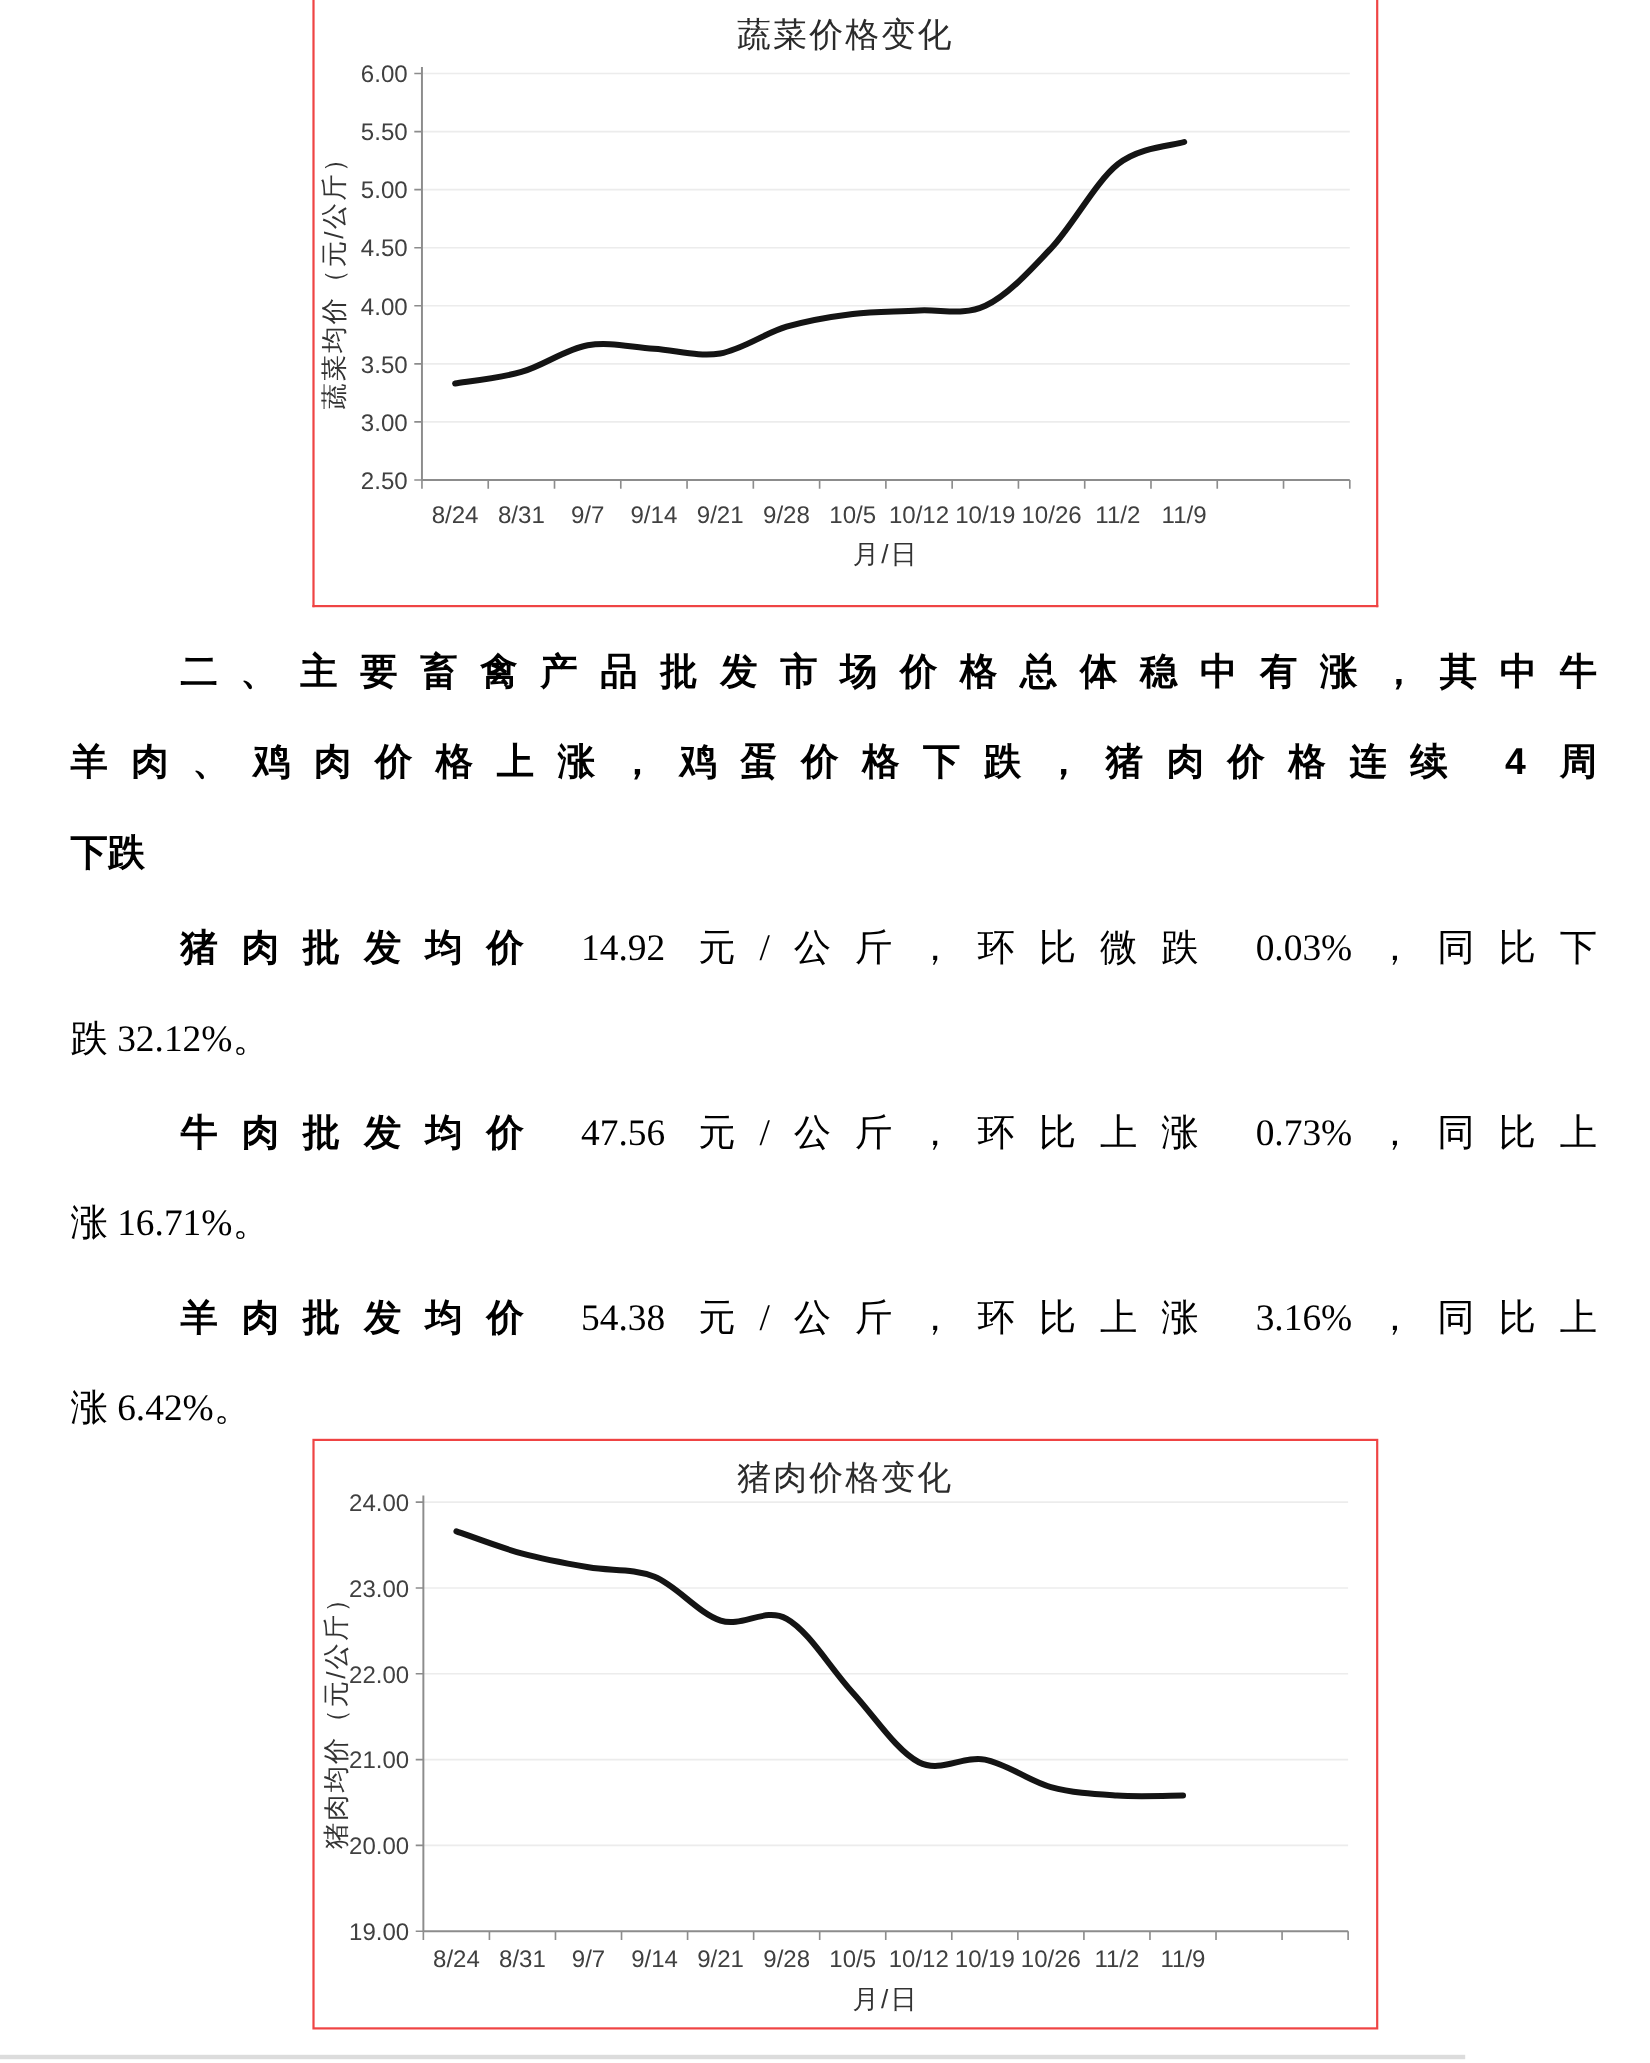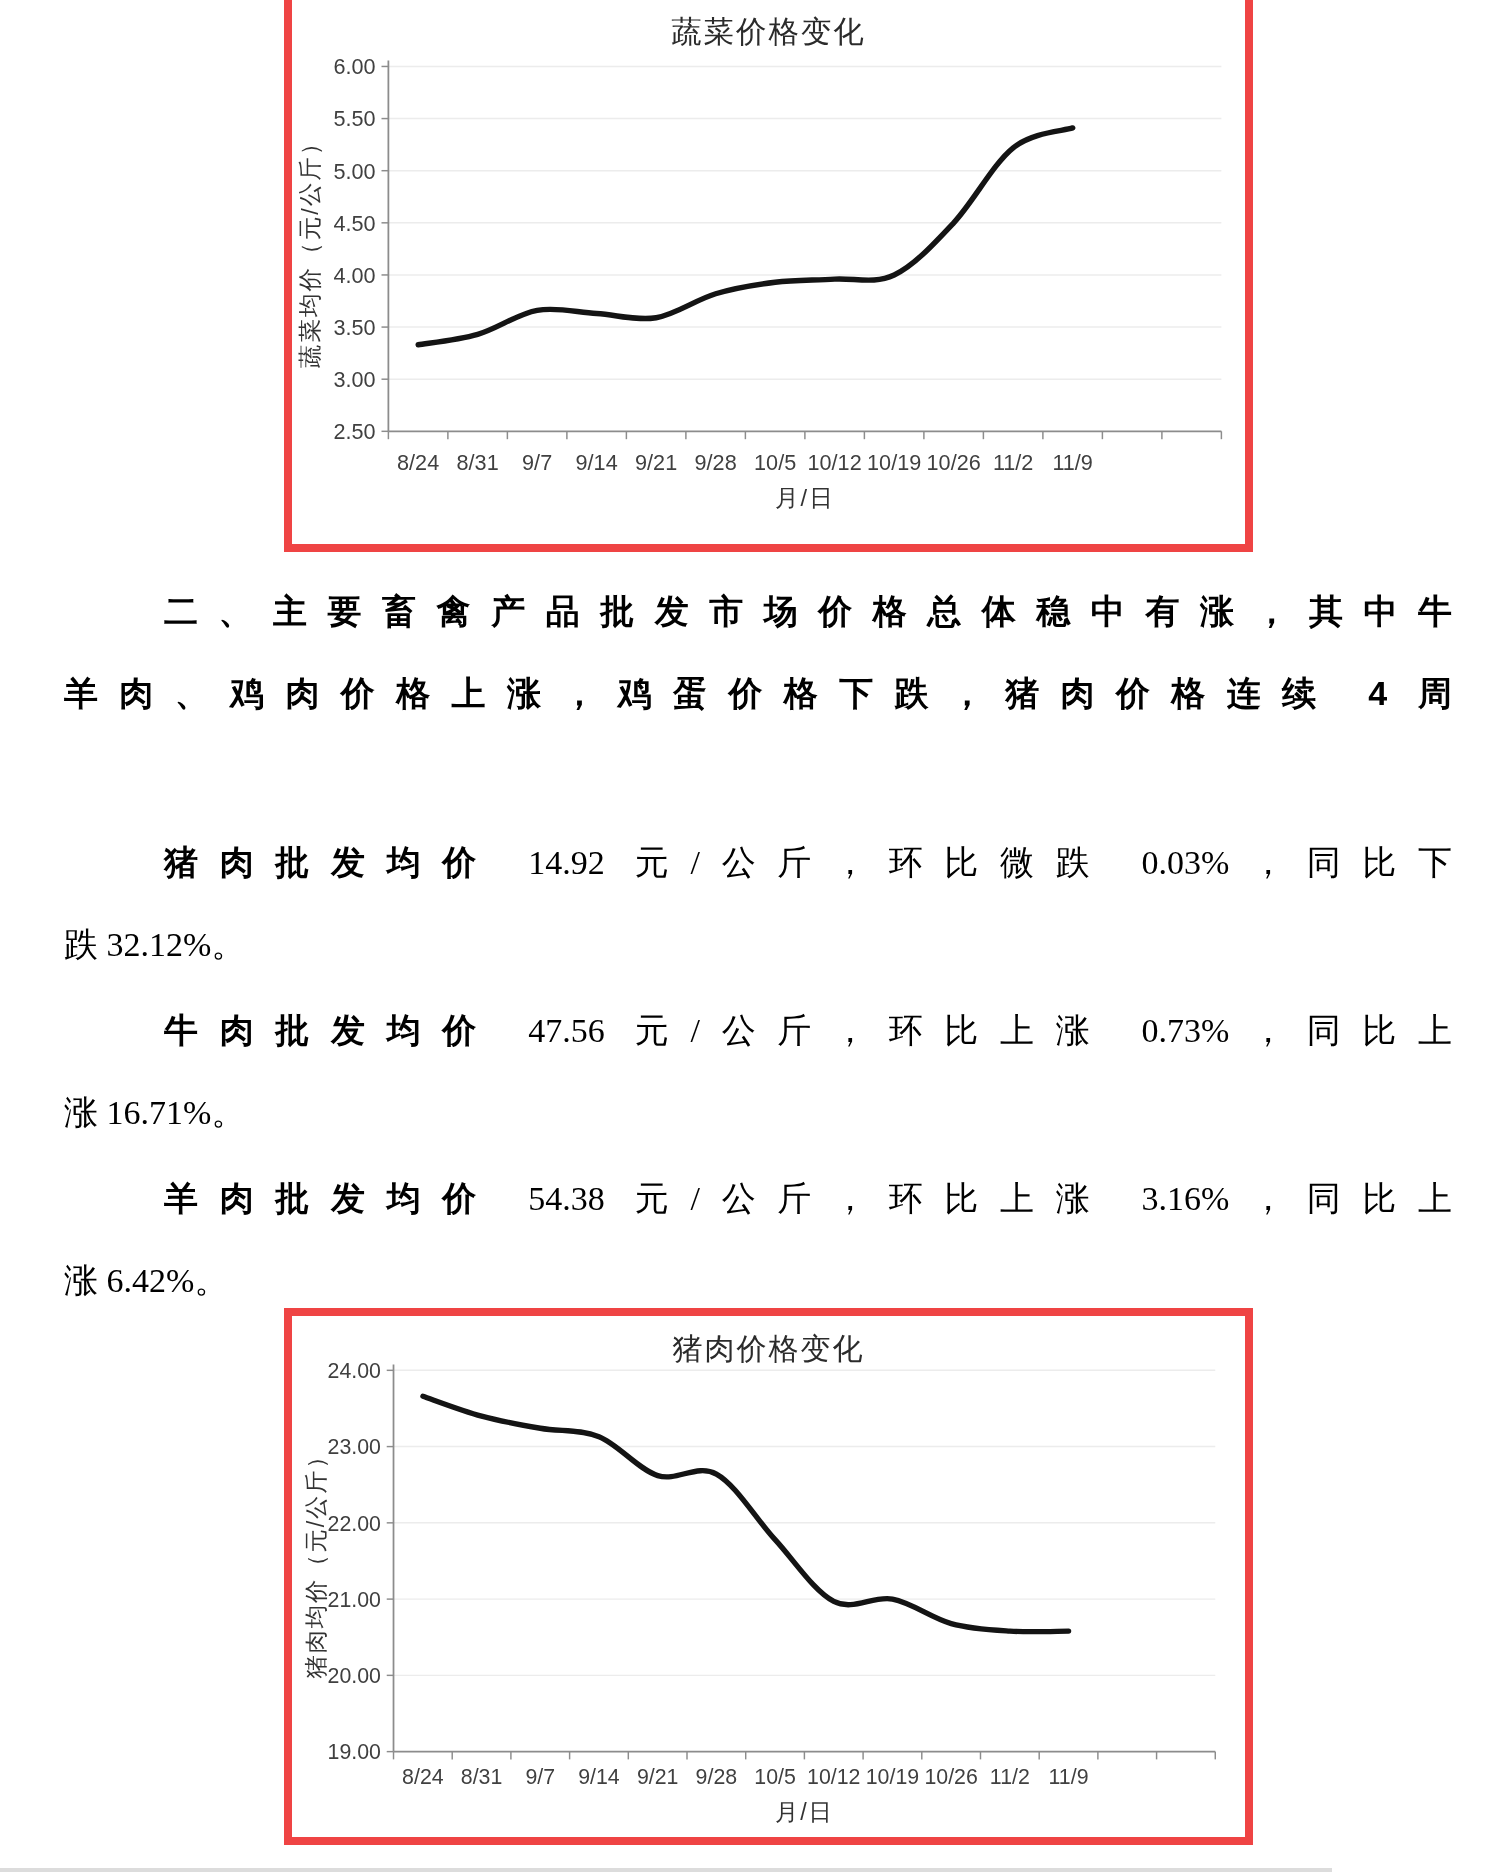--- a/index.html
+++ b/index.html
@@ -2,21 +2,21 @@
 <html><head>
 <meta charset="utf-8">
 <style>
   html,body{margin:0;padding:0;}
   body{
     width:1500px;height:1875px;position:relative;background:#ffffff;
     overflow:hidden;font-family:"Liberation Serif",serif;color:#000;
   }
   .chart-box{
     position:absolute;left:284px;width:969px;background:#fff;
-    border:8px solid #ef4444;box-sizing:border-box;
+    border:2px solid #ef4444;box-sizing:border-box;
   }
   #veg-box{top:0;height:552px;border-top:none;}
   #pork-box{top:1308px;height:537px;}
   .chart-box svg{display:block;width:100%;height:100%;}
   .tick{font-family:"Liberation Sans",sans-serif;font-size:22px;fill:#404040;}
   .ctitle{font-family:"Liberation Sans",sans-serif;font-size:31px;fill:#2b2b2b;letter-spacing:2px;}
   .alabel{font-family:"Liberation Sans",sans-serif;font-size:24px;fill:#333333;letter-spacing:2px;}
   .textcol{position:absolute;left:64px;width:1388px;}
   .docline{
     font-size:34px;line-height:82px;white-space:nowrap;
@@ -100,20 +100,21 @@
       <path d="M 128.3 350.0 C 138.3 348.3, 168.6 345.2, 188.8 339.4 C 208.9 333.6, 229.1 318.6, 249.3 315.0 C 269.4 311.5, 289.6 317.0, 309.8 318.2 C 329.9 319.5, 350.1 325.8, 370.3 322.5 C 390.4 319.1, 410.6 304.1, 430.8 298.1 C 450.9 292.1, 471.1 288.9, 491.3 286.4 C 511.4 283.9, 531.6 284.5, 551.8 283.2 C 571.9 282.0, 592.1 288.5, 612.3 279.0 C 632.4 269.5, 652.6 247.6, 672.8 226.0 C 692.9 204.4, 713.1 165.8, 733.3 149.7 C 753.4 133.6, 783.7 132.9, 793.8 129.5" fill="none" stroke="#141414" stroke-width="5.5" stroke-linecap="round" stroke-linejoin="round"></path>
       <text x="484.5" y="42" text-anchor="middle" class="ctitle">蔬菜价格变化</text>
       <text x="521.5" y="514" text-anchor="middle" class="alabel">月/日</text>
       <text x="26" y="252.5" text-anchor="middle" class="alabel" transform="rotate(-90 26 252.5)">蔬菜均价（元/公斤）</text>
     </svg>
 </div>
 
 <div id="heading" class="textcol">
   <div class="docline headline indent">二、主要畜禽产品批发市场价格总体稳中有涨，其中牛</div>
   <div class="docline headline">羊肉、鸡肉价格上涨，鸡蛋价格下跌，猪肉价格连续 4 周</div>
+  <div class="docline headline lastline">下跌</div>
 </div>
 
 <div id="para-pork" class="textcol">
   <div class="docline bodyline indent"><span class="lead">猪肉批发均价</span><span> 14.92 元/公斤，环比微跌 0.03%，同比下</span></div>
   <div class="docline bodyline lastline">跌 32.12%。</div>
 </div>
 
 <div id="para-beef" class="textcol">
   <div class="docline bodyline indent"><span class="lead">牛肉批发均价</span><span> 47.56 元/公斤，环比上涨 0.73%，同比上</span></div>
   <div class="docline bodyline lastline">涨 16.71%。</div>

